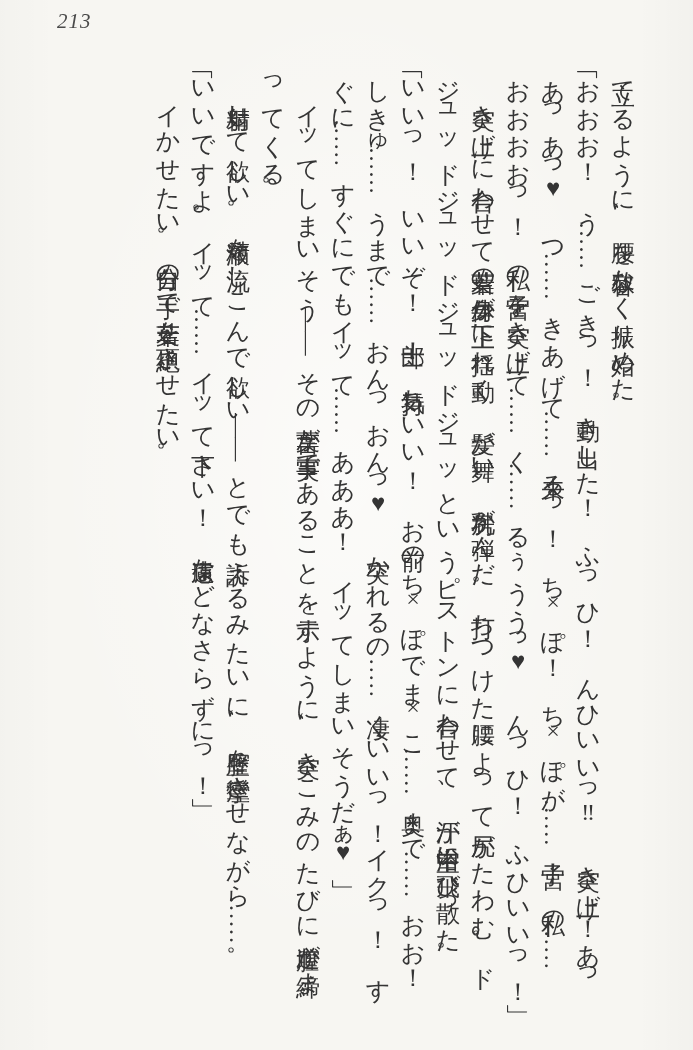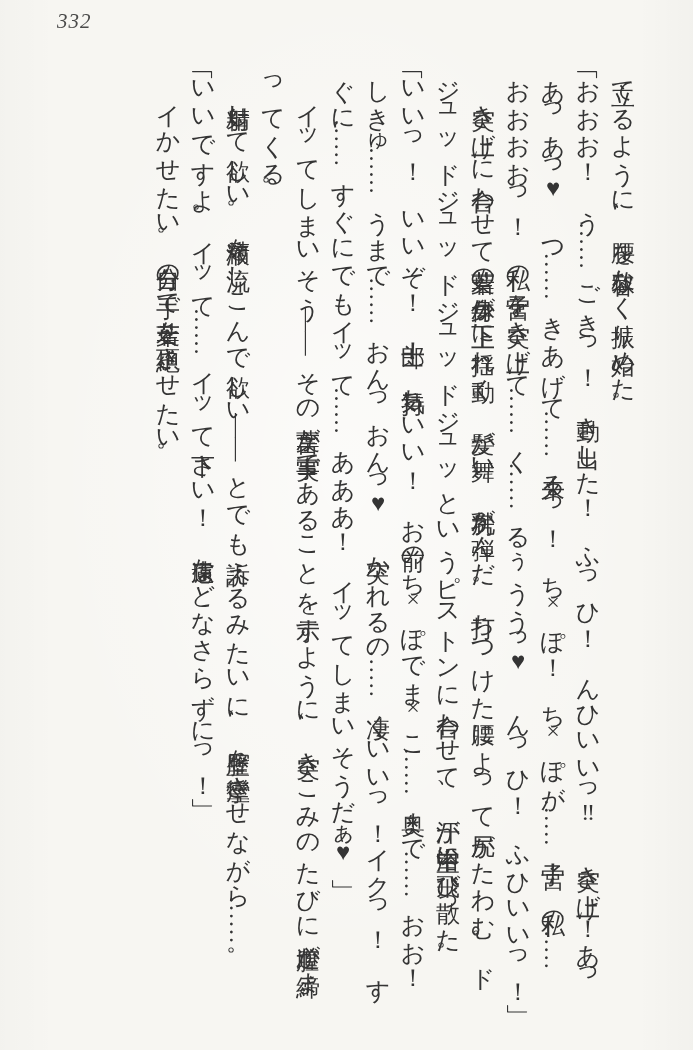--- a/index.html
+++ b/index.html
@@ -48,21 +48,21 @@
   }
   .text-block p.indent {
     text-indent: 24px;
   }
 </style>
 </head>
 <body>
 
 <div class="page">
 
-  <div class="page-number">332</div>
+  <div class="page-number">213</div>
 
   <div class="text-block">
     <p>立てるように、腰を容赦なく振り始めた。</p>
     <p>「おおお！　う……ごきっ！　動き出した！　ふっひ！　んひいいっ‼　突き上げ！あっあっあっ♥　つ……きあげて……来るっ！　ち×ぽ！　ち×ぽが……子宮！　私の……おおおおっ！　私の子宮を突き上げて……く……るぅううっ♥　んっひ！　ふひいいっ！」</p>
     <p class="indent">突き上げに合わせて若葉の身体が上下に揺れ動く。髪が舞い、乳房が弾んだ。打ちつけた腰によって尻がたわむ。ドジュッドジュッドジュッドジュッというピストンに合わせて、汗が浴室中に飛び散った。</p>
     <p>「いいっ！　いいぞ！　士郎！　気持ちいい！　お前のち×ぽでま×こ……奥まで……おお！　しきゅ……うまで……おんっおんっ♥　突かれるの……凄くいいっ！イクっ！　すぐに……すぐにでもイッて……あああ！　イッてしまいそうだぁ♥」</p>
     <p class="indent">イッてしまいそう——その言葉が事実であることを示すように、突きこみのたびに膣道が締まってくる。</p>
     <p class="indent">射精して欲しい。精液を流しこんで欲しい——とでも訴えるみたいに、膣壁を痙攣させながら……。</p>
     <p>「いいですよ。イッて……イッて下さい！　遠慮などなさらずにっ！」</p>
     <p class="indent">イかせたい。自分の手で若葉を絶頂させたい。</p>

